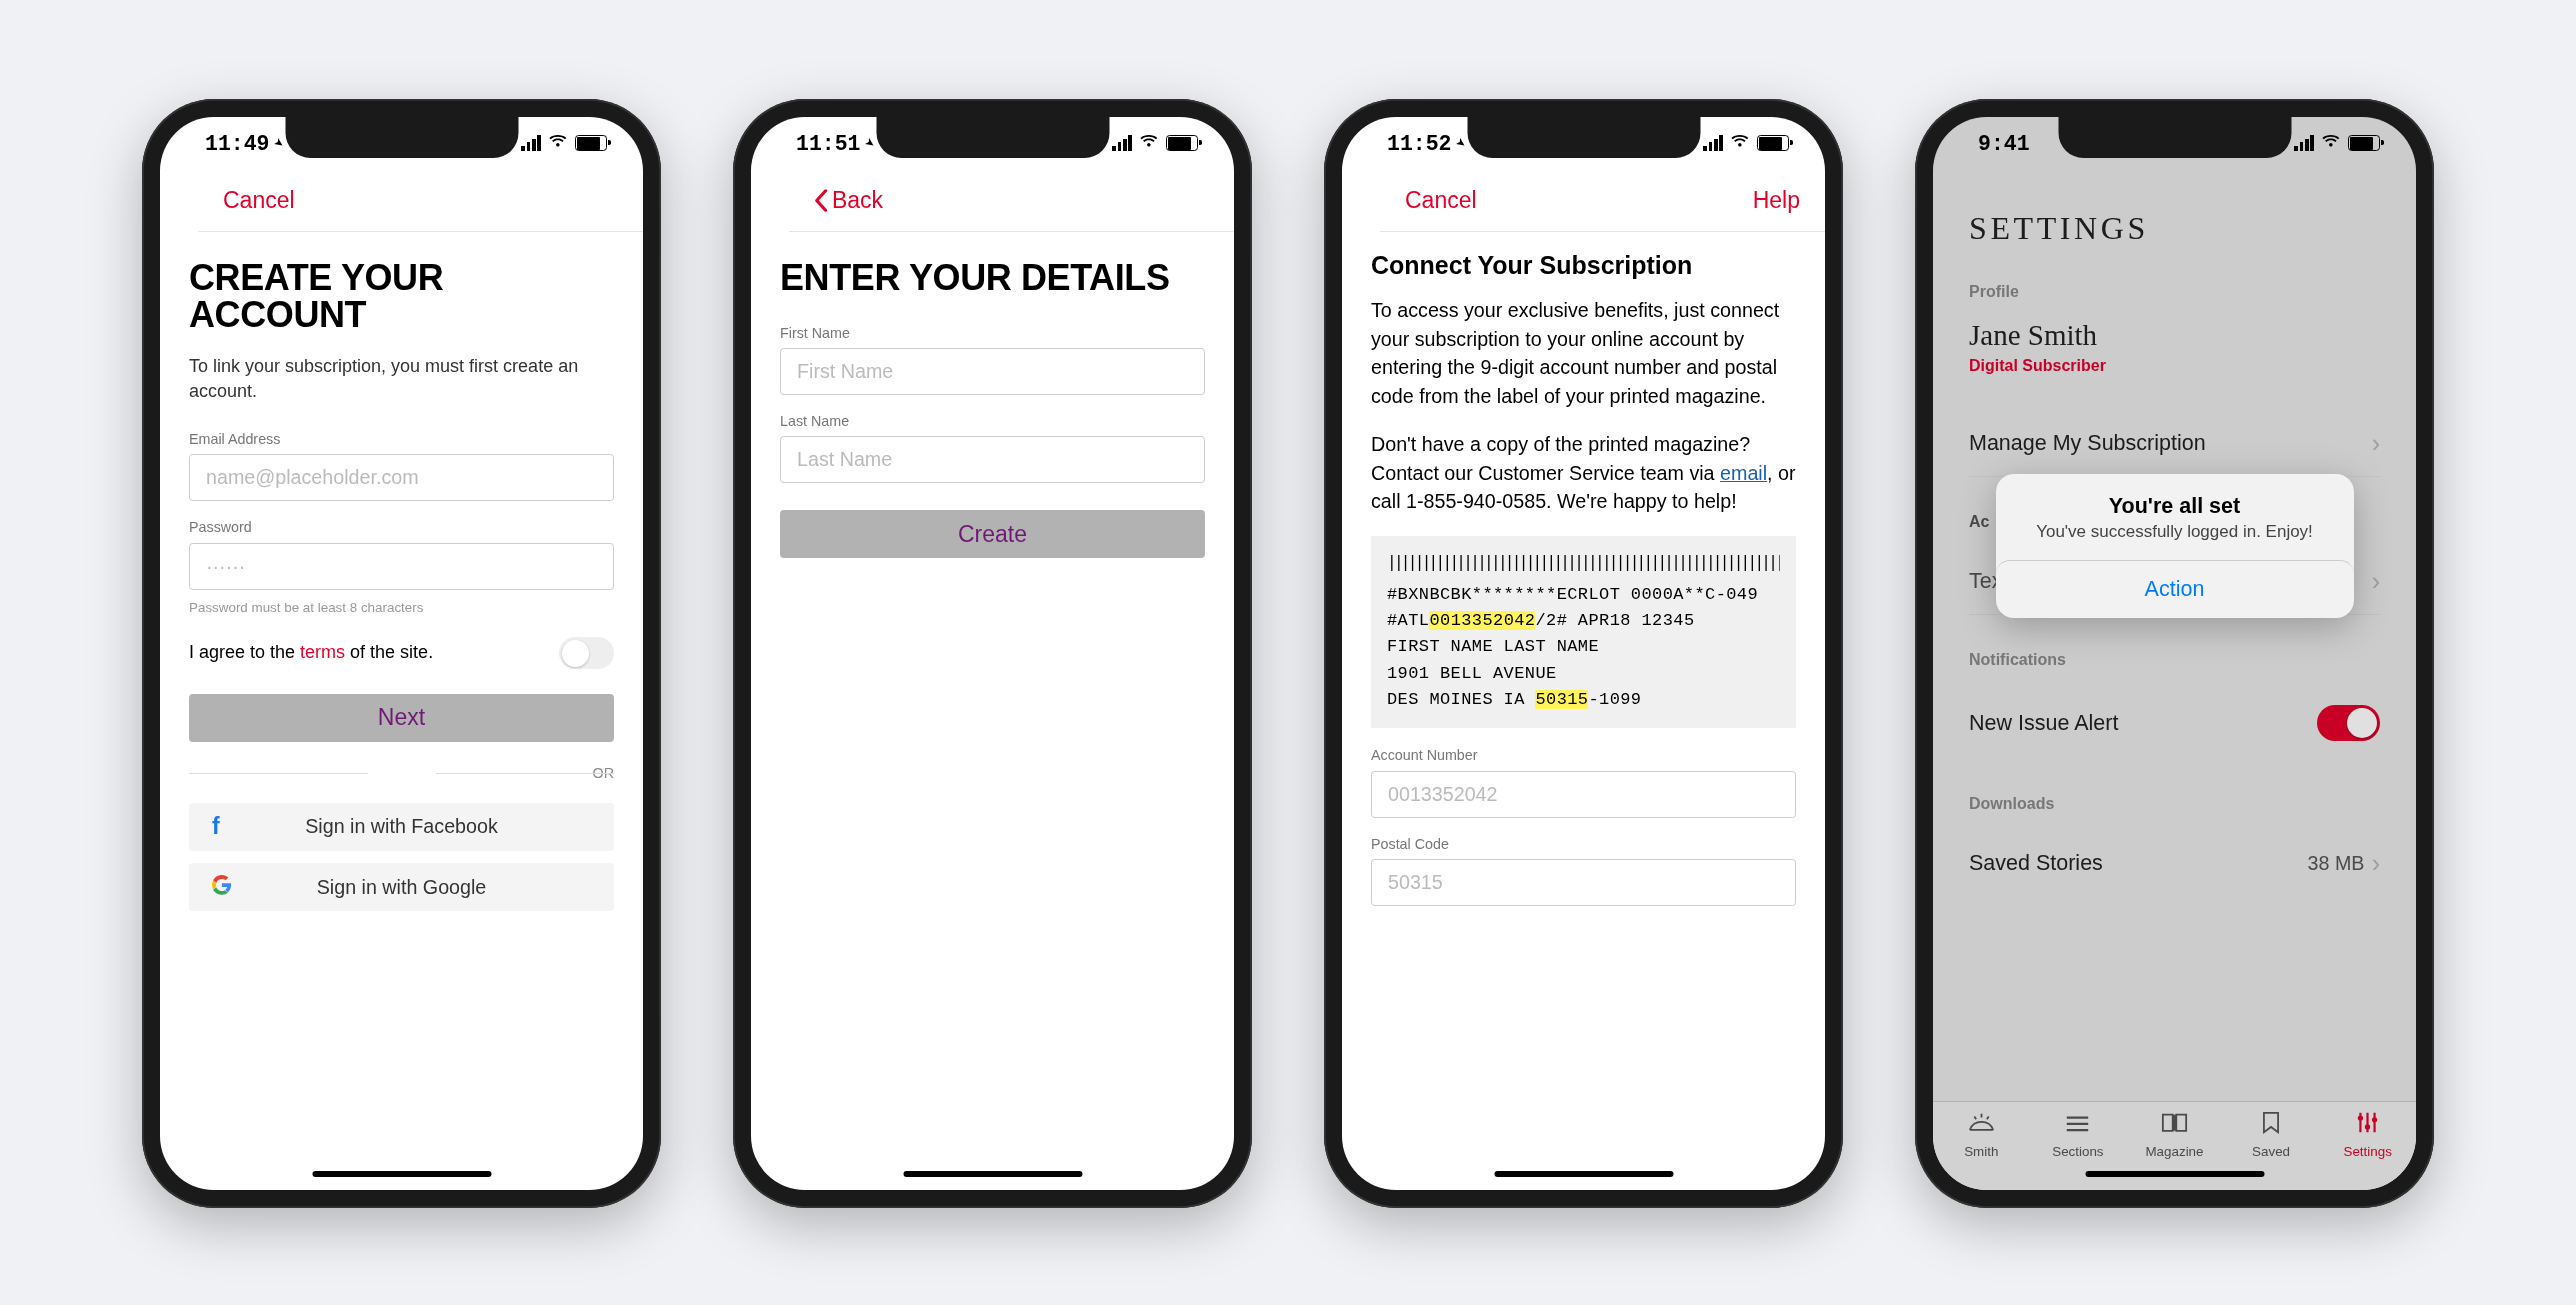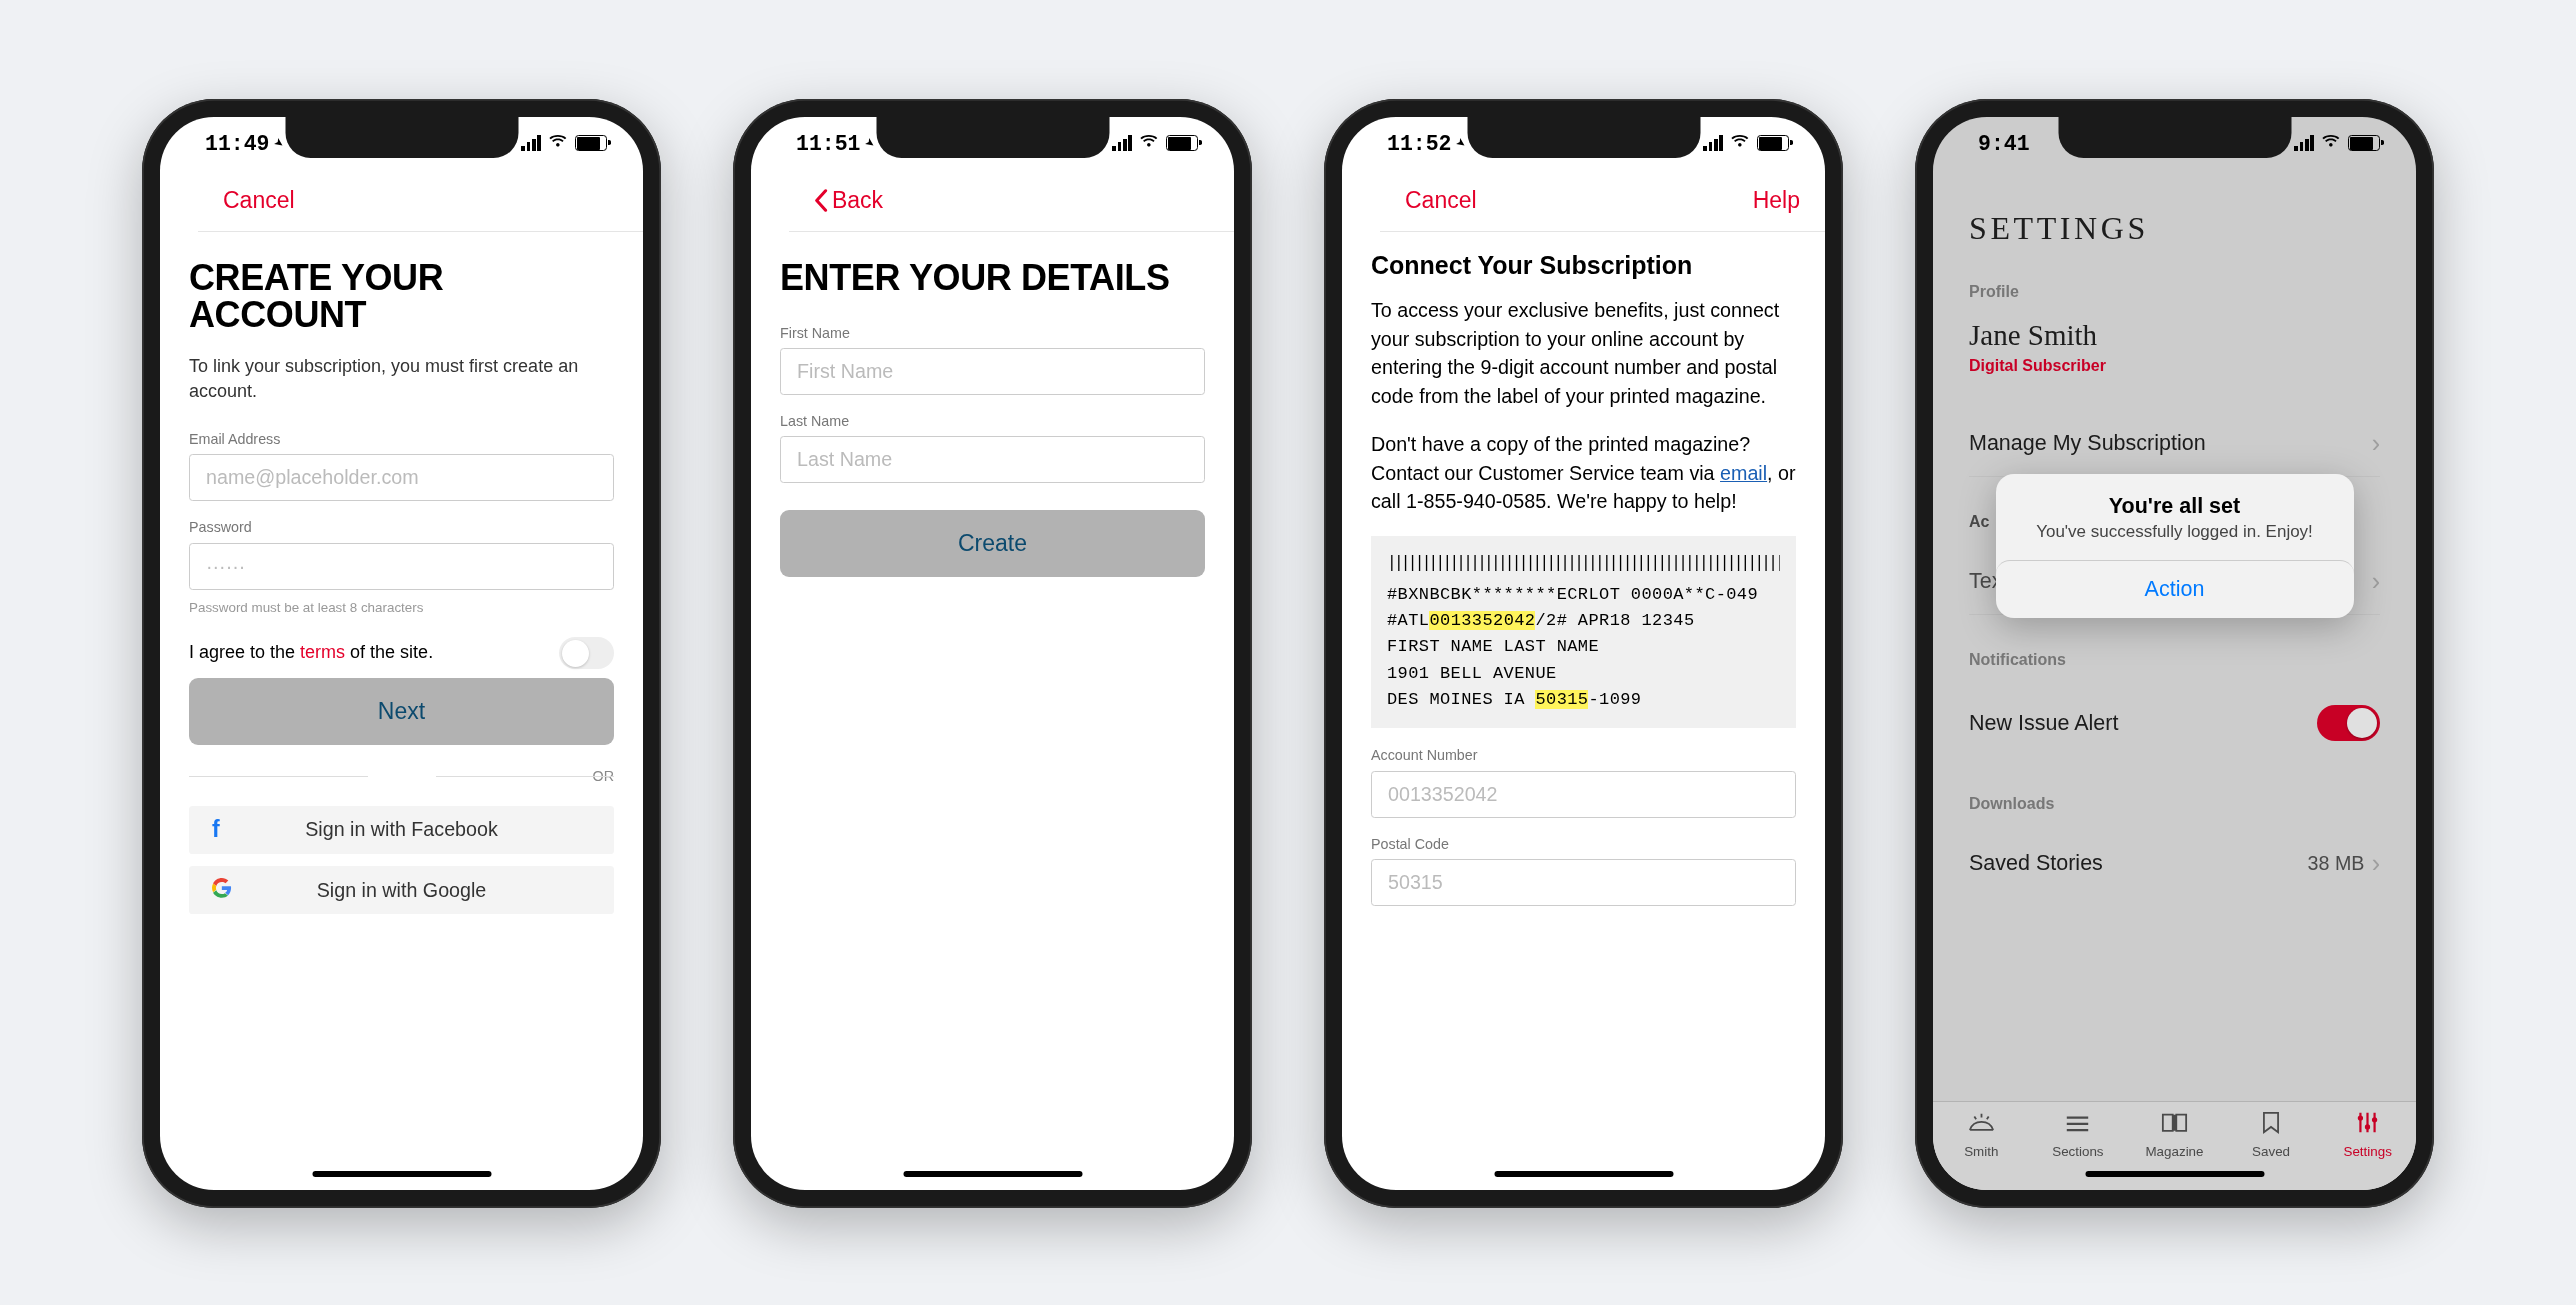--- a/index.html
+++ b/index.html
@@ -96,31 +96,31 @@
     border:0.9px solid #ccc;
     border-radius:3.6px;
     padding: 0 16px;
     font-size:19.7px;
     color:#555;
     background:#fff;
     margin-bottom: 18px;
   }
   .input::placeholder { color:#bbb; }
   .hint { font-size:13.4px; color:#999; margin-top:-7.2px; margin-bottom:21.5px;}
-  .terms-row { display:flex; justify-content:space-between; align-items:center; font-size:18px; margin-bottom:9px;}
+  .terms-row { display:flex; justify-content:space-between; align-items:center; font-size:18px; margin-bottom:25px;}
   .terms-row a { color:#e4002b; text-decoration:none;}
   .toggle {
     width:55px; height:32px; background:#eee; border-radius:18px; position:relative;
   }
   .toggle .knob {
     width:27px; height:27px; background:#fff; border-radius:50%; position:absolute; left:2.7px; top:2.7px; box-shadow:0 0.9px 2.7px rgba(0,0,0,0.2);
   }
   .big-btn {
-    width:100%; height:67px; border:none; border-radius:9px;
-    background:#b2b2b2; color:#0c4a6e; font-size:23px; margin-bottom:23px;
+    width:100%; height:48px; border:none; border-radius:4px;
+    background:#b2b2b2; color:#701a75; font-size:23px; margin-bottom:23px;
   }
   .divider-or { text-align:right; font-size:14.3px; color:#888; position:relative; margin-bottom:22px;}
   .divider-or::before, .divider-or::after {
     content:""; position:absolute; top:50%; width:42%; height:0.9px; background:#ddd;
   }
   .divider-or::before{left:0} .divider-or::after{right:0}
   .social-btn {
     width:100%; height:48px; background:#f4f4f4; border:none; border-radius:3.6px;
     display:flex; align-items:center; justify-content:center; gap:18px;
     font-size:19.7px; color:#333; margin-bottom:12.5px; position:relative;

